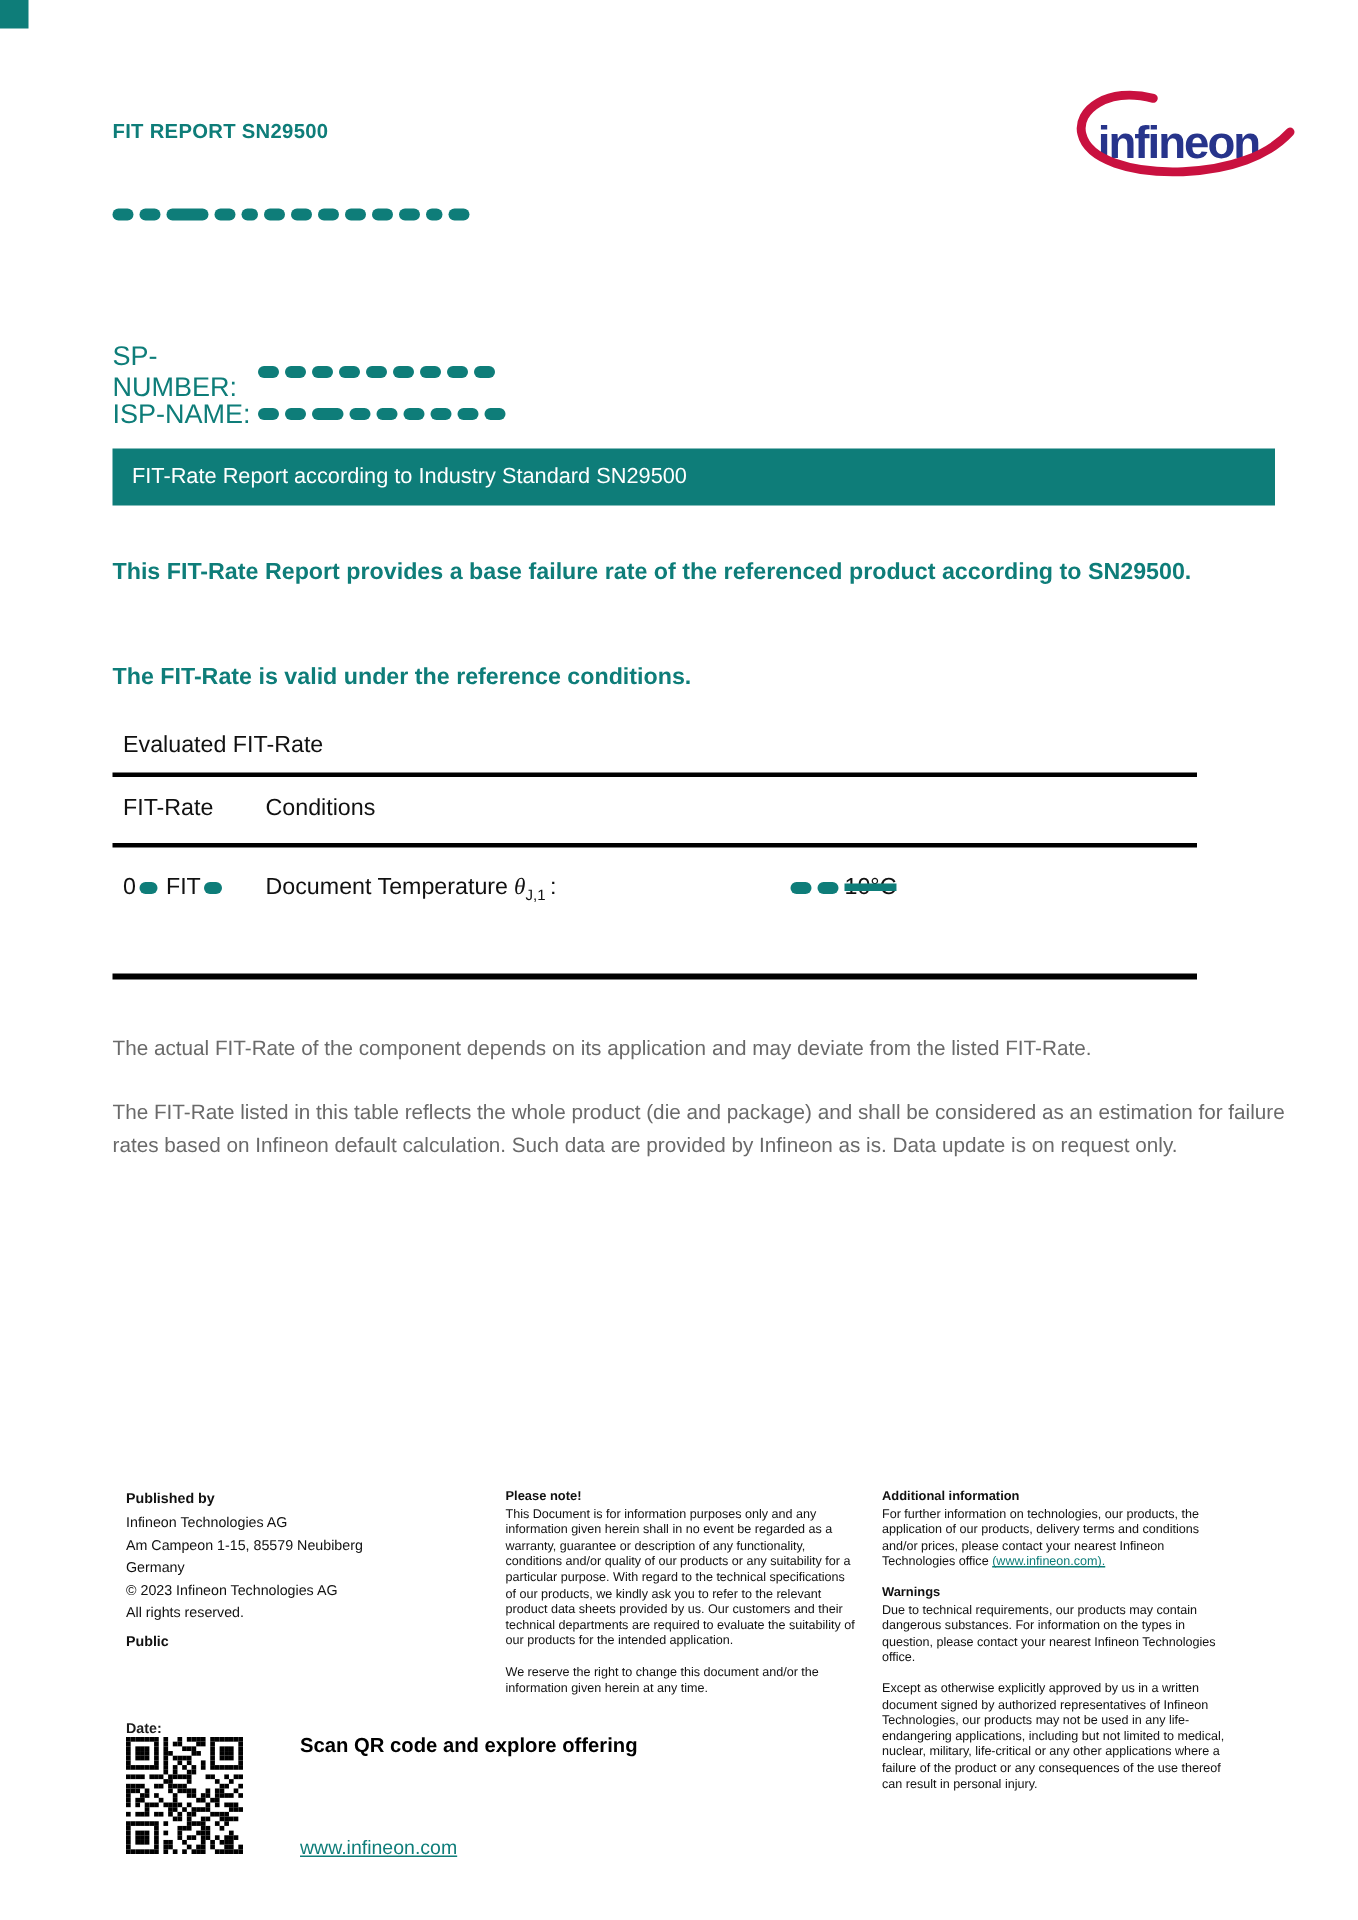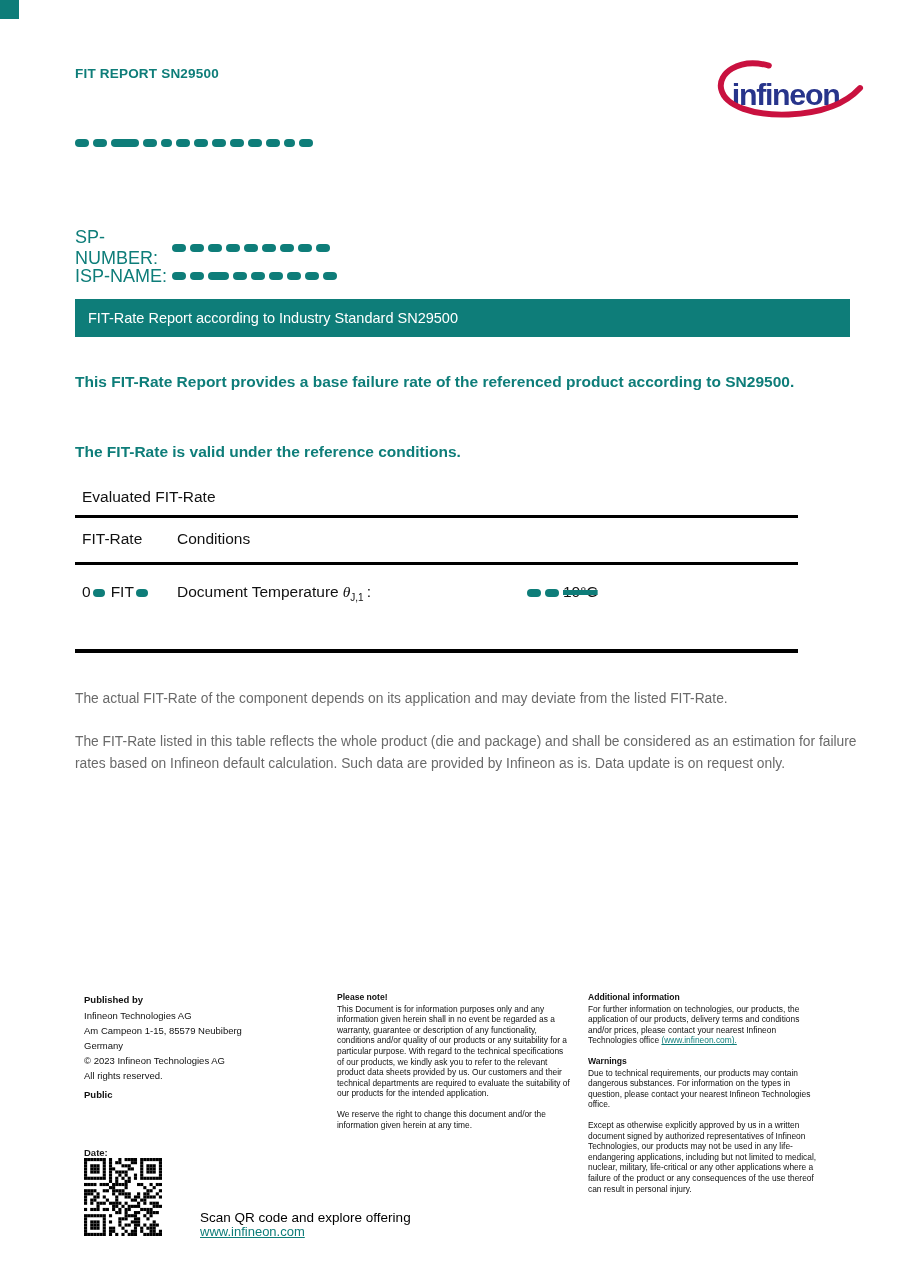--- a/index.html
+++ b/index.html
@@ -5,21 +5,21 @@
   *{box-sizing:border-box;margin:0;padding:0}
   :root{
     --teal:#0E7D79; --logo-blue:#27348B; --logo-red:#C9113F; --text-gray:#6A6A6A;
   }
   html,body{background:#fff}
   body{
     width:905px;height:1280px;position:relative;overflow:hidden;
     font-family:"Liberation Sans",sans-serif;color:#1a1a1a;
   }
   .corner-mark{position:absolute;left:0;top:0;width:19px;height:19px;background:var(--teal)}
-  .doc-title{position:absolute;left:75px;top:66px;font-size:13.5px;font-weight:700;color:var(--teal);letter-spacing:.2px}
+  .doc-title{position:absolute;left:75px;top:80px;font-size:13.5px;font-weight:700;color:var(--teal);letter-spacing:.2px}
   .logo{position:absolute;left:712px;top:58px;width:152px;height:68px}
   .logo svg{width:100%;height:100%}
 
   .pill{display:inline-block;height:8px;border-radius:4px;background:var(--teal);margin-right:4px;vertical-align:middle}
   .pills{display:inline-flex;align-items:center}
   .redact-row{position:absolute;left:75px}
   .r-subtitle{top:139px}
 
   .field-row{position:absolute;left:75px;display:flex;align-items:center;height:16px}
   .field-row.sp{top:240px}
@@ -59,21 +59,21 @@
   .fcol1{left:84px;width:246px;font-size:9.5px;line-height:15px}
   .fcol1 h4{font-size:9.5px}
   .fcol1 .classification{margin-top:4px;font-weight:700}
   .fcol2{left:337px;width:233px}
   .fcol3{left:588px;width:236px}
   .flink{color:var(--teal);text-decoration:underline;cursor:pointer}
 
   .date-label{position:absolute;left:84px;top:1147px;font-size:9.5px;font-weight:700}
   .qr{position:absolute;left:84px;top:1158px;width:78px;height:78px}
   .qr svg{width:78px;height:78px;fill:#000}
-  .scan-text{position:absolute;left:200px;top:1210px;font-size:13.5px;font-weight:400;color:#000}
+  .scan-text{position:absolute;left:200px;top:1156px;font-size:13.5px;font-weight:700;color:#000}
   .web-link{position:absolute;left:200px;top:1224px;font-size:13px;font-weight:400;color:var(--teal);text-decoration:underline;cursor:pointer}
 </style>
 </head>
 <body>
 
 <div class="page">
 
   <div class="corner-mark"></div>
 
   <h1 class="doc-title">FIT REPORT SN29500</h1>

